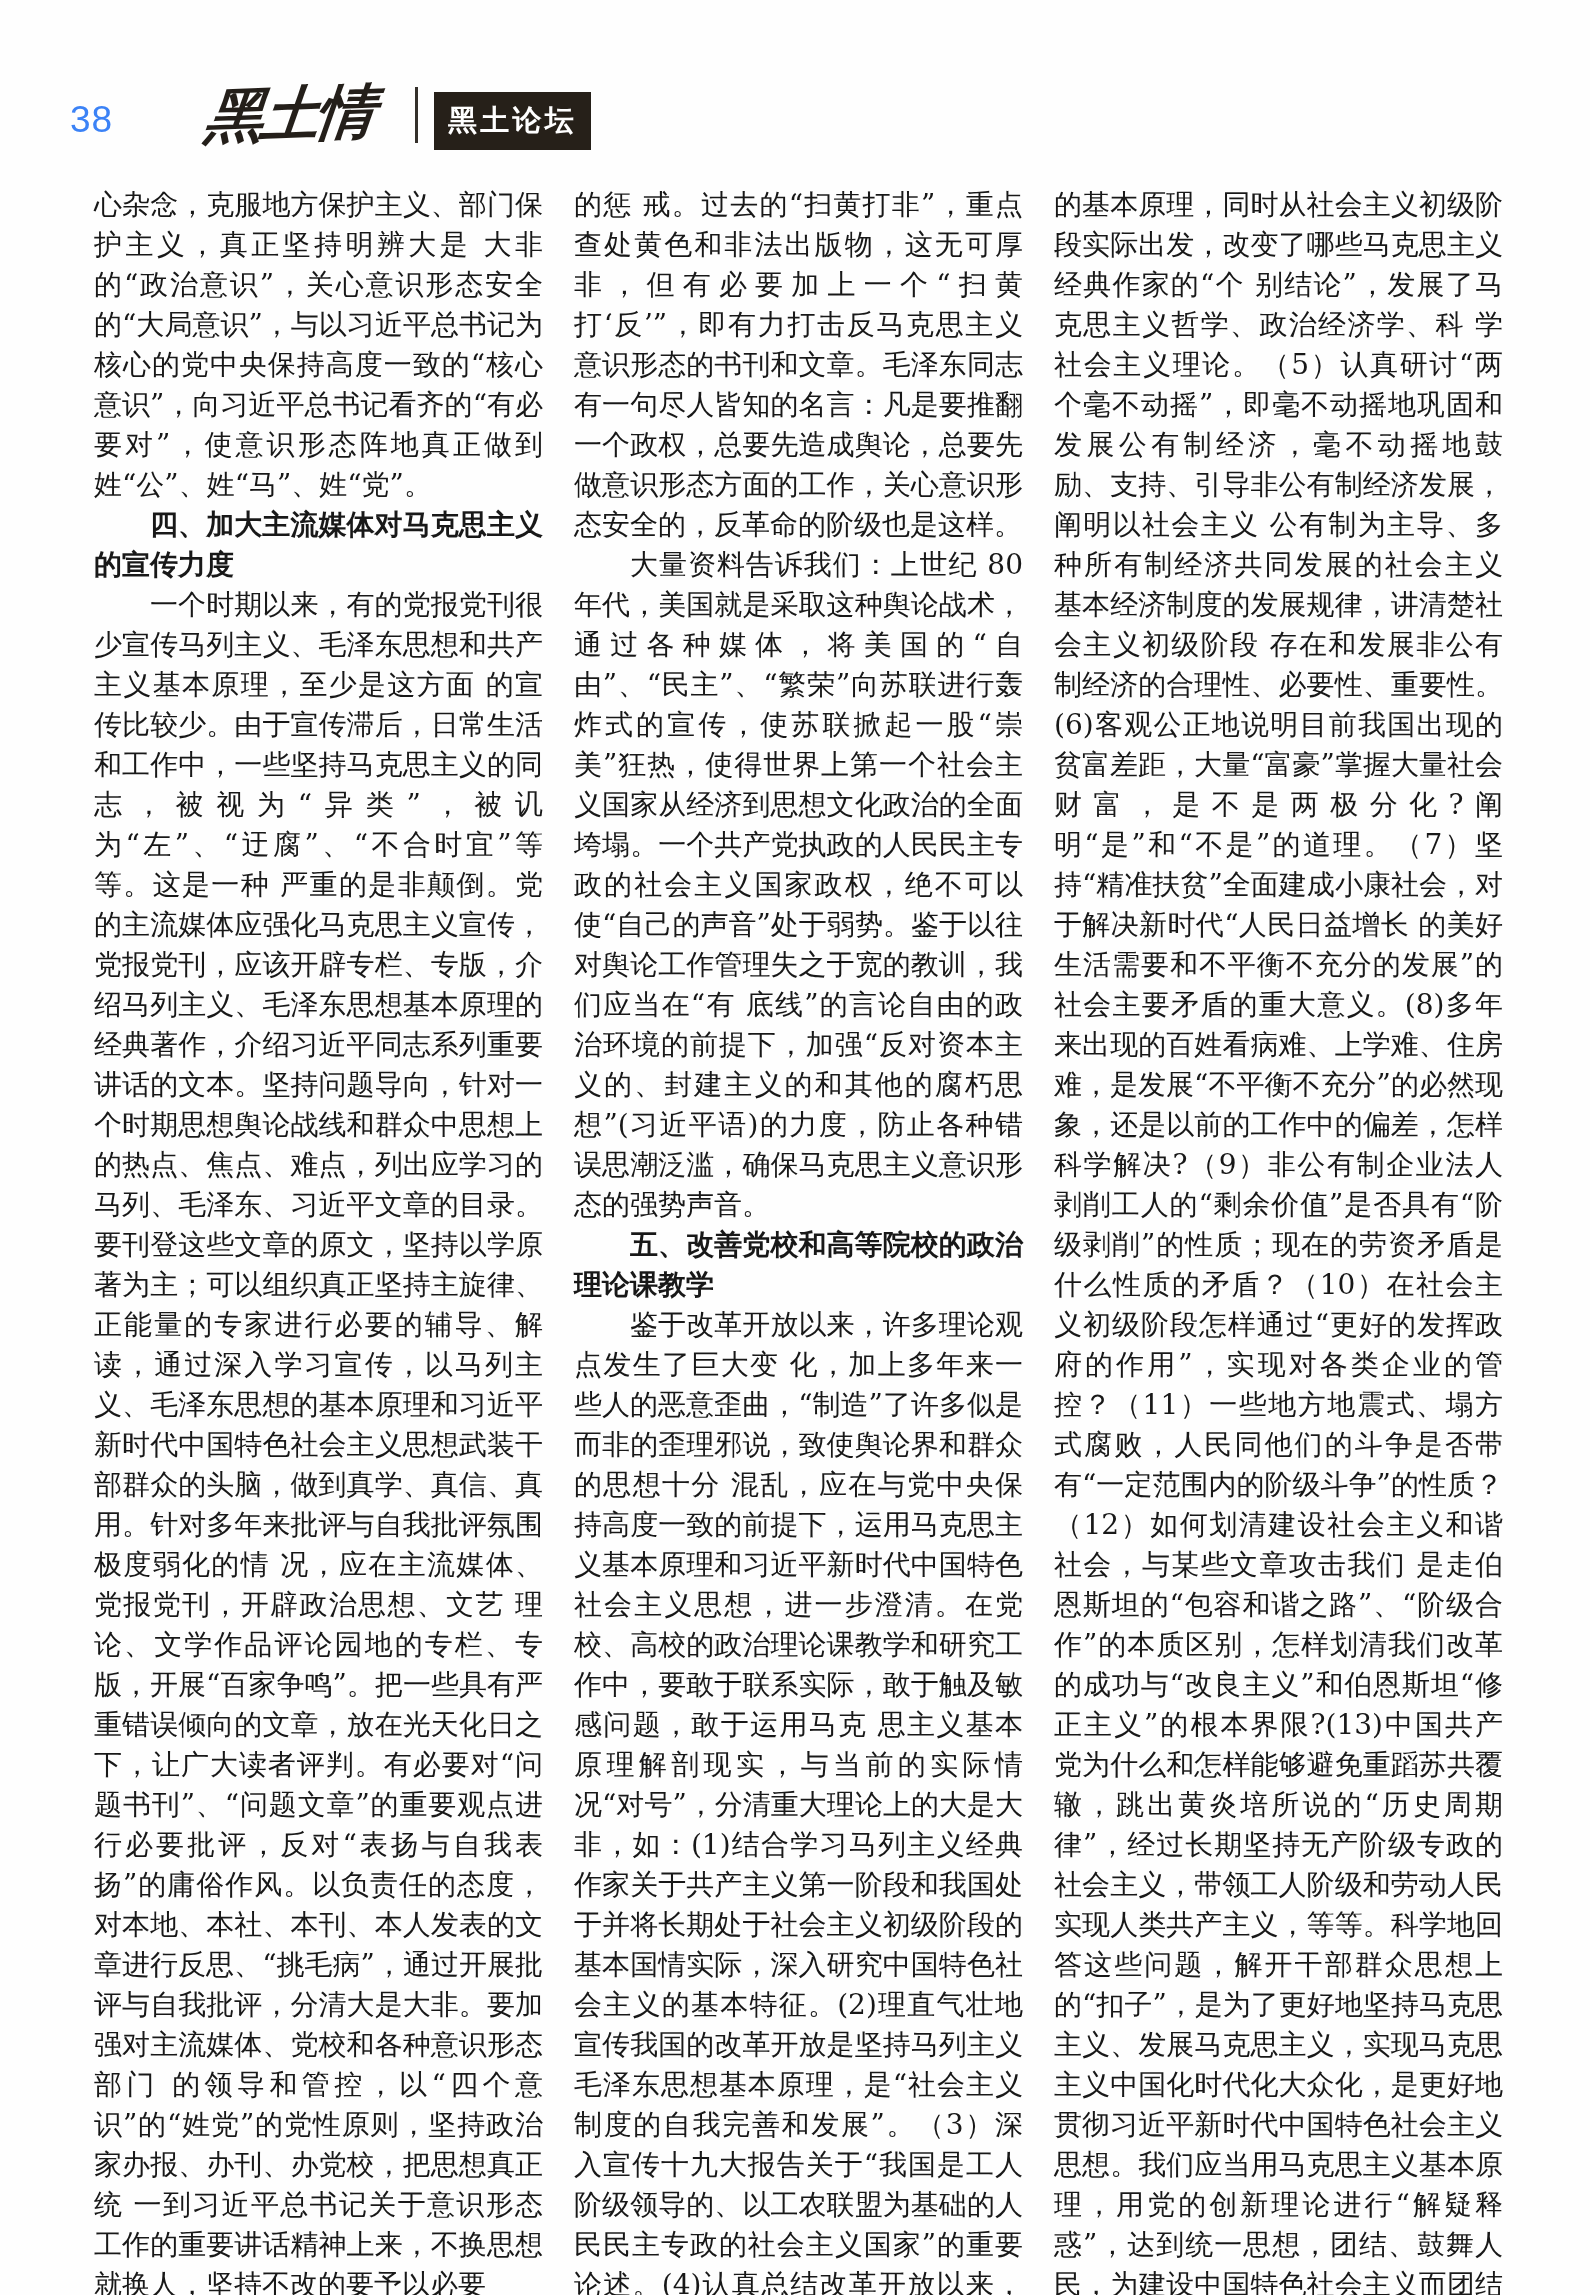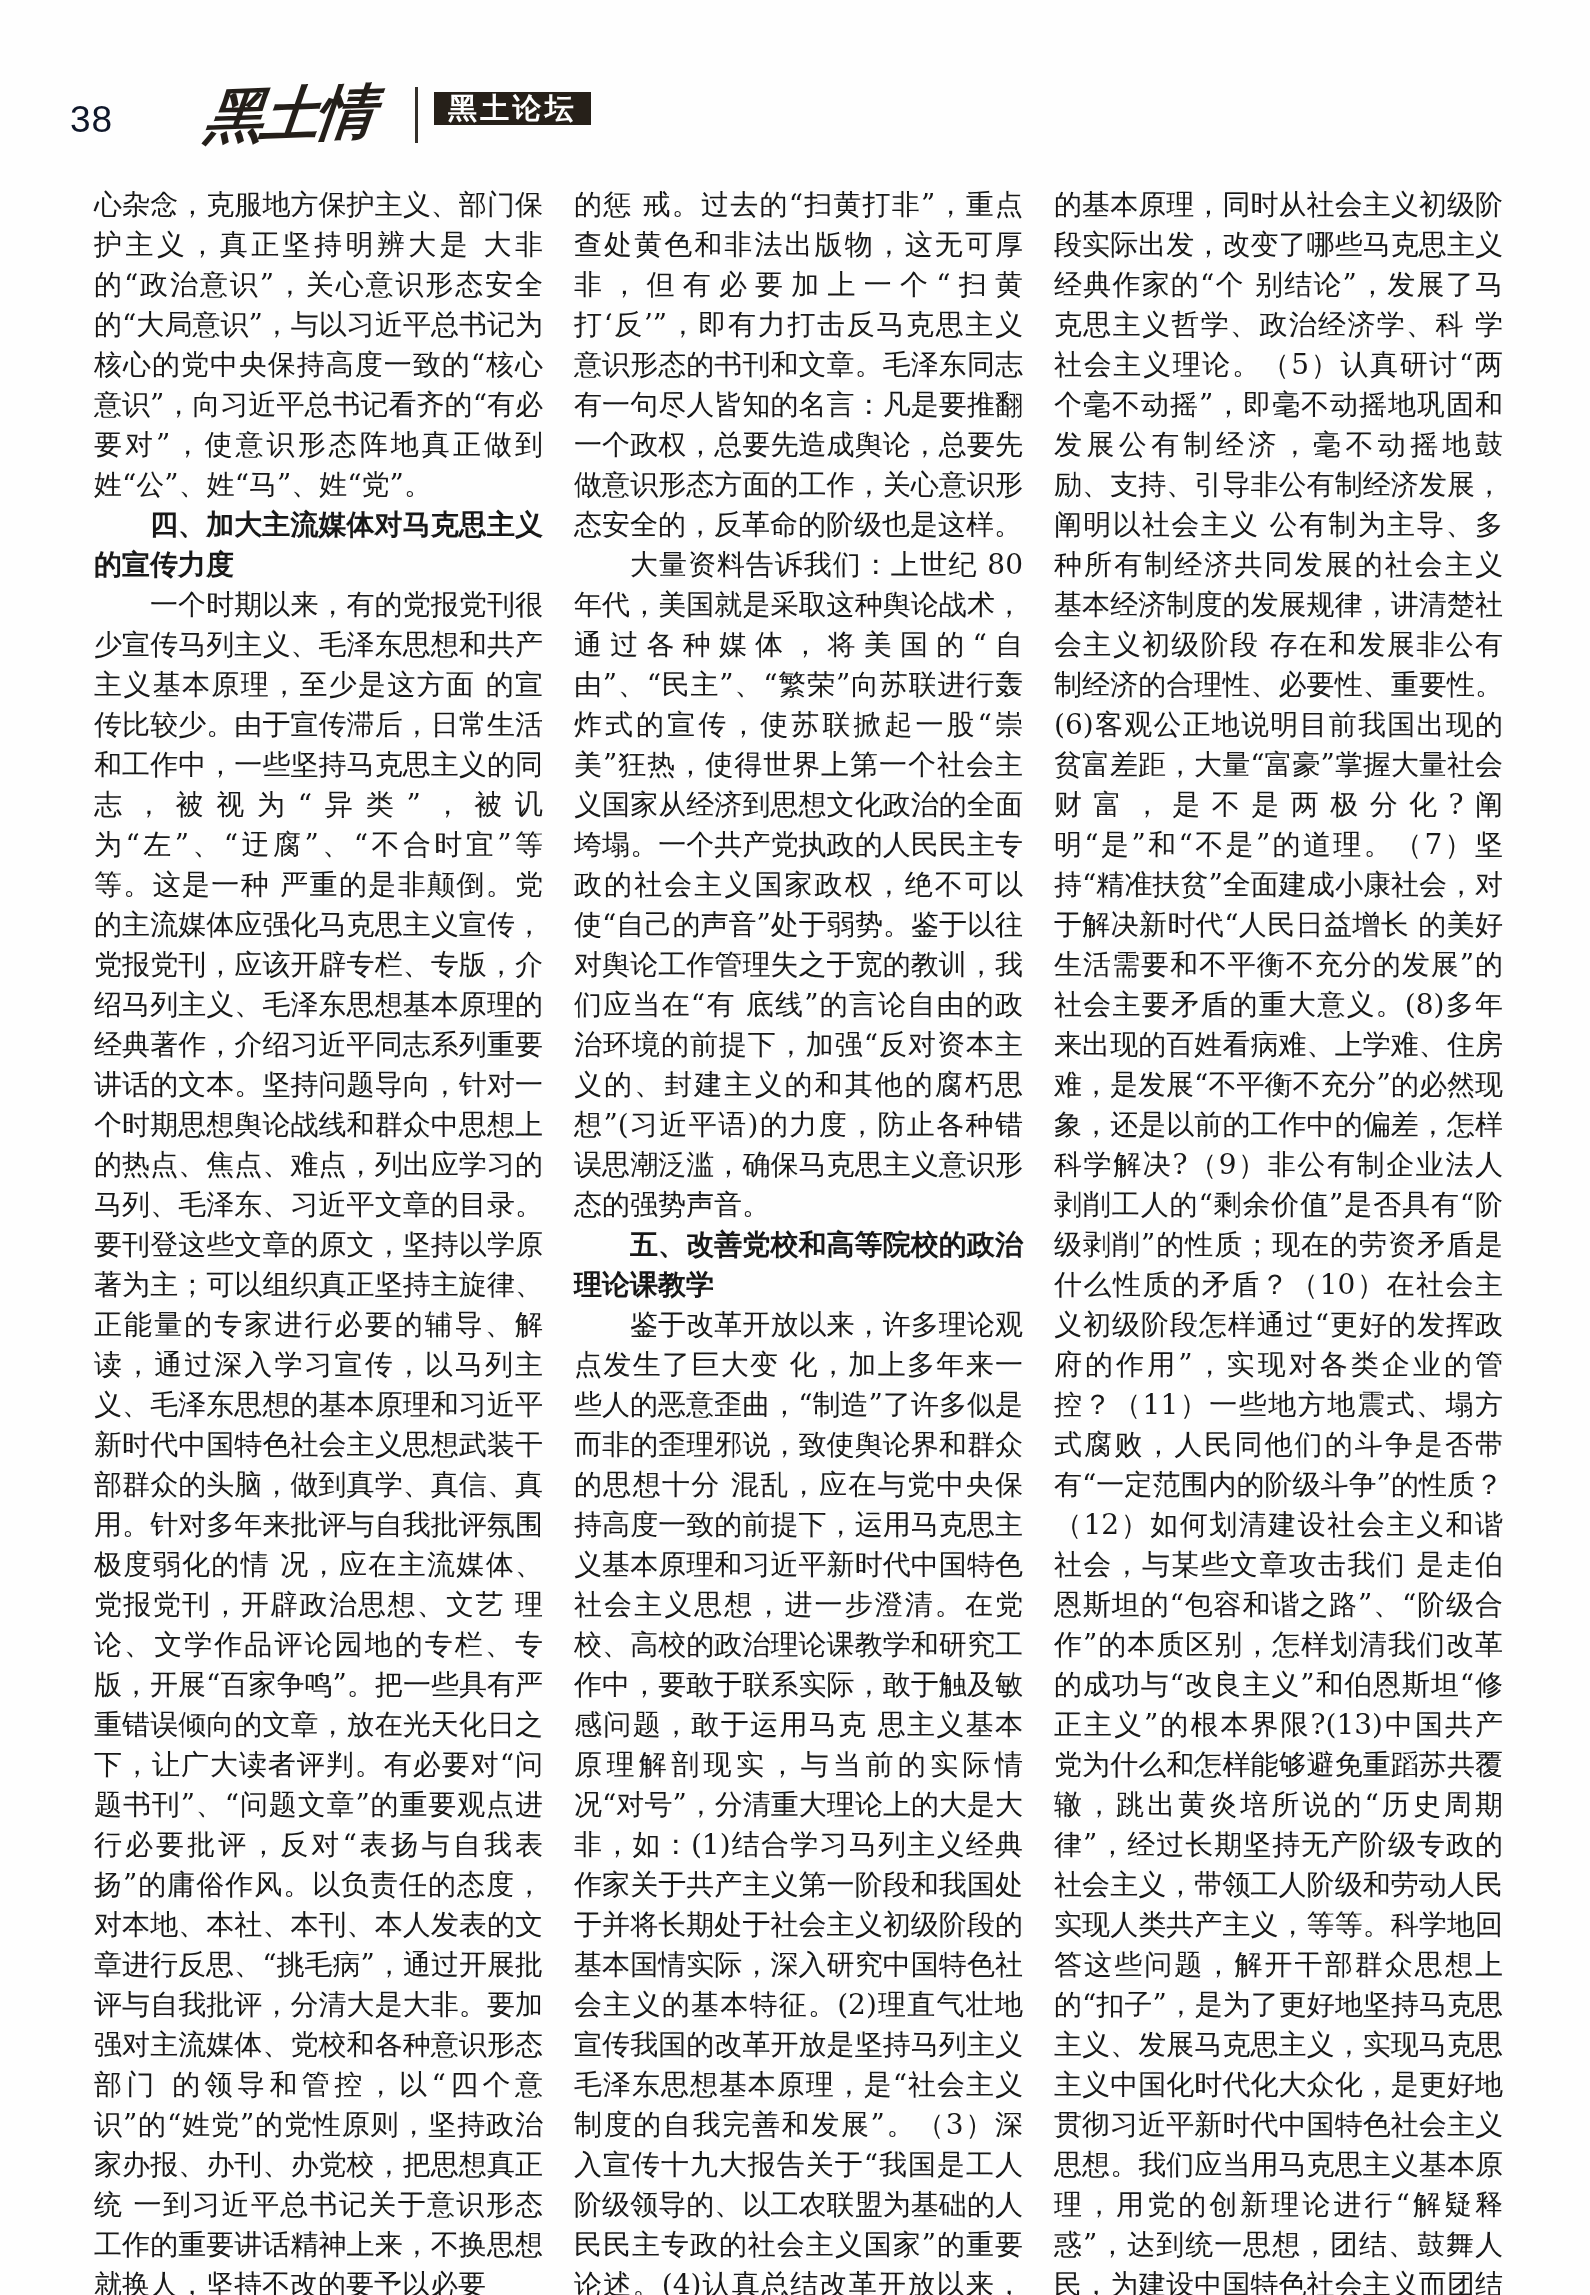--- a/index.html
+++ b/index.html
@@ -12,21 +12,21 @@
     font-family: "DejaVu Serif", "Liberation Serif", serif;
     color: #1c1c1c;
   }
 
   
   .page-num {
     position: absolute;
     left: 70px; top: 99px;
     font-family: "Liberation Sans", sans-serif;
     font-size: 37px;
-    color: #0f172a;
+    color: #3b82f6;
     letter-spacing: 0.8px;
   }
   .logo {
     position: absolute;
     left: 205px; top: 75px;
     width: 183px;
     font-size: 59px;
     font-weight: bold;
     font-style: italic;
     letter-spacing: -3.2px;
@@ -36,21 +36,21 @@
   }
   .header-divider {
     position: absolute;
     left: 415px; top: 87px;
     width: 3.2px; height: 56px;
     background: #35302b;
   }
   .badge {
     position: absolute;
     left: 434px; top: 92px;
-    width: 157px; height: 33px;
+    width: 157px; height: 58px;
     background: #262019;
     color: #ffffff;
     font-family: "Liberation Sans", sans-serif;
     font-weight: 700;
     font-size: 29px;
     letter-spacing: 3.2px;
     display: flex;
     align-items: center;
     justify-content: center;
   }

